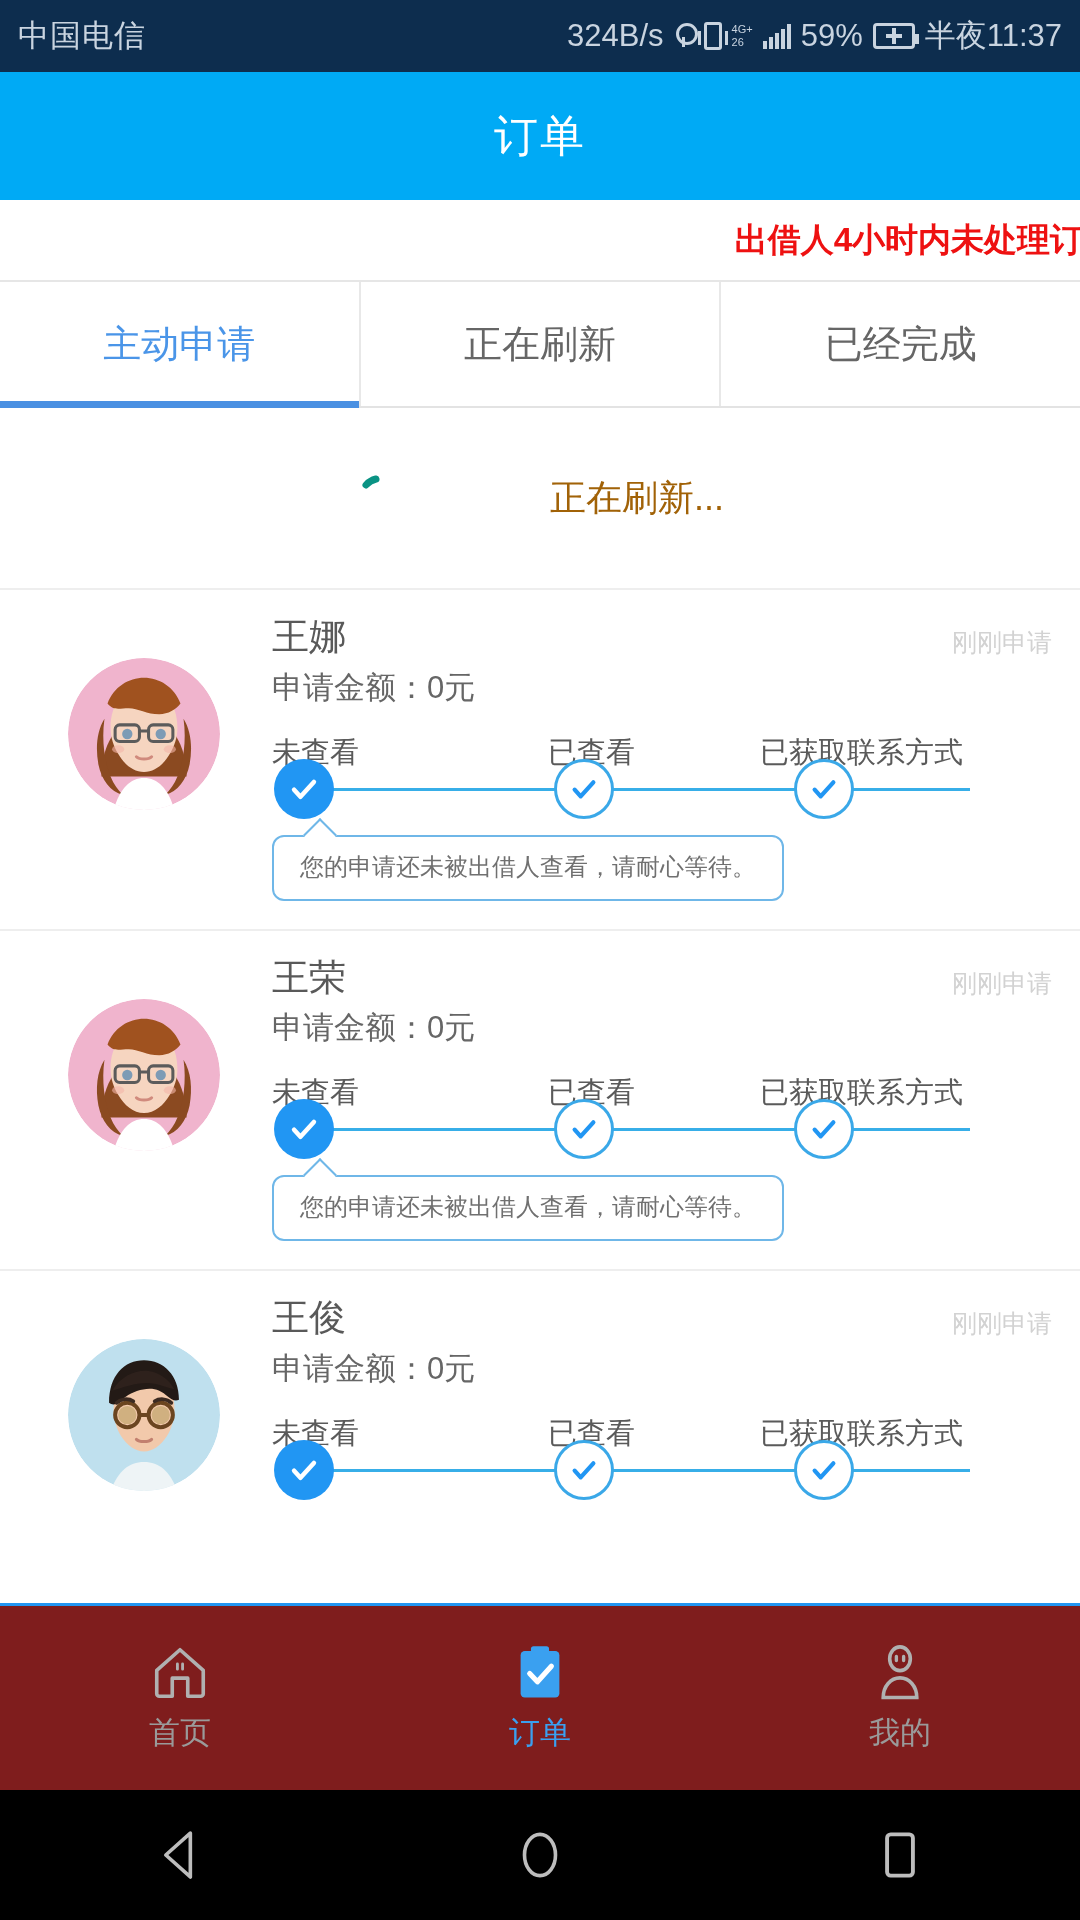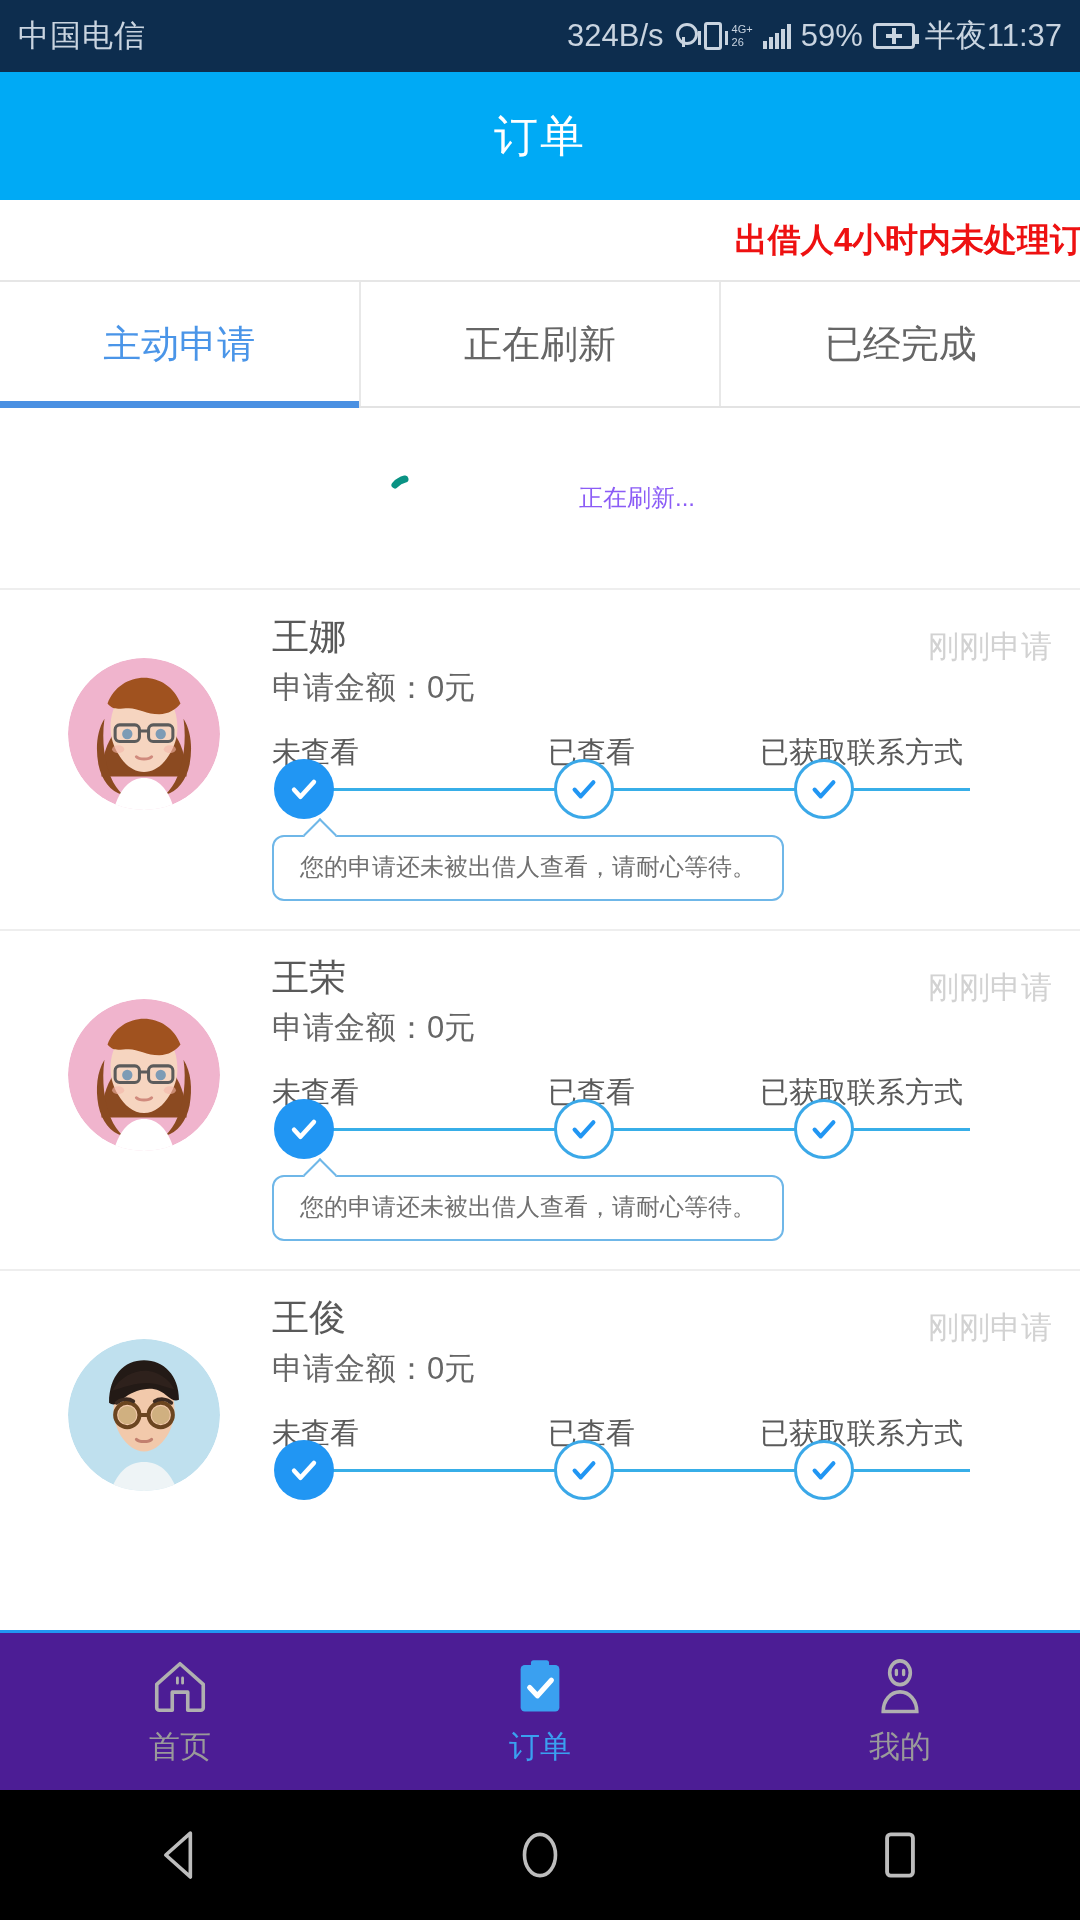--- a/index.html
+++ b/index.html
@@ -112,21 +112,21 @@
 
   
   .refresh{
     height:180px; display:flex; align-items:center; justify-content:center;
     gap:140px; background:#fff;
   }
   .spinner{
     width:54px; height:54px; position:relative;
   }
   .spinner svg{ display:block; }
-  .refresh-text{ font-size:24px; color:#8b5cf6; }
+  .refresh-text{ font-size:36px; color:#a16207; }
 
   
   .list{ background:#fff; }
   .card{
     position:relative;
     border-top:2px solid #eeeeee;
     padding:0 0 28px 0;
     min-height:300px;
   }
   .card-inner{ position:relative; padding:26px 0 0 0; }
@@ -136,21 +136,21 @@
     width:152px; height:152px; border-radius:50%;
     overflow:hidden;
   }
   .avatar svg{ display:block; width:152px; height:152px; }
 
   .card-body{ margin-left:272px; position:relative; }
   .cust-name{ font-size:37px; color:#595959; line-height:1.15; }
   .cust-amount{ font-size:31px; color:#666; margin-top:8px; }
   .card-time{
     position:absolute; right:28px; top:10px;
-    font-size:31px; color:#d2d2d2;
+    font-size:25px; color:#d2d2d2;
   }
 
   
   .steps{
     position:relative; margin-top:24px; height:68px;
   }
   .steps-labels{
     display:flex; position:relative; height:40px;
   }
   .step-label{
@@ -191,21 +191,21 @@
   .tooltip:before{
     content:""; position:absolute; left:34px; top:-14px;
     width:22px; height:22px; background:#fff;
     border-left:2px solid #6fb7e8; border-top:2px solid #6fb7e8;
     transform:rotate(45deg);
   }
 
   
   .bottomnav{
     position:absolute; left:0; right:0; bottom:130px;
-    height:160px; background:#4c1d95;
+    height:187px; background:#7f1d1d;
     border-top:3px solid #2196f3;
     display:flex;
   }
   .navitem{
     flex:1; display:flex; flex-direction:column;
     align-items:center; justify-content:center; gap:8px;
   }
   .navitem svg{ display:block; }
   .nav-label{ font-size:31px; color:#9a9a9a; }
   .navitem.active .nav-label{ color:#3aa0f0; }

